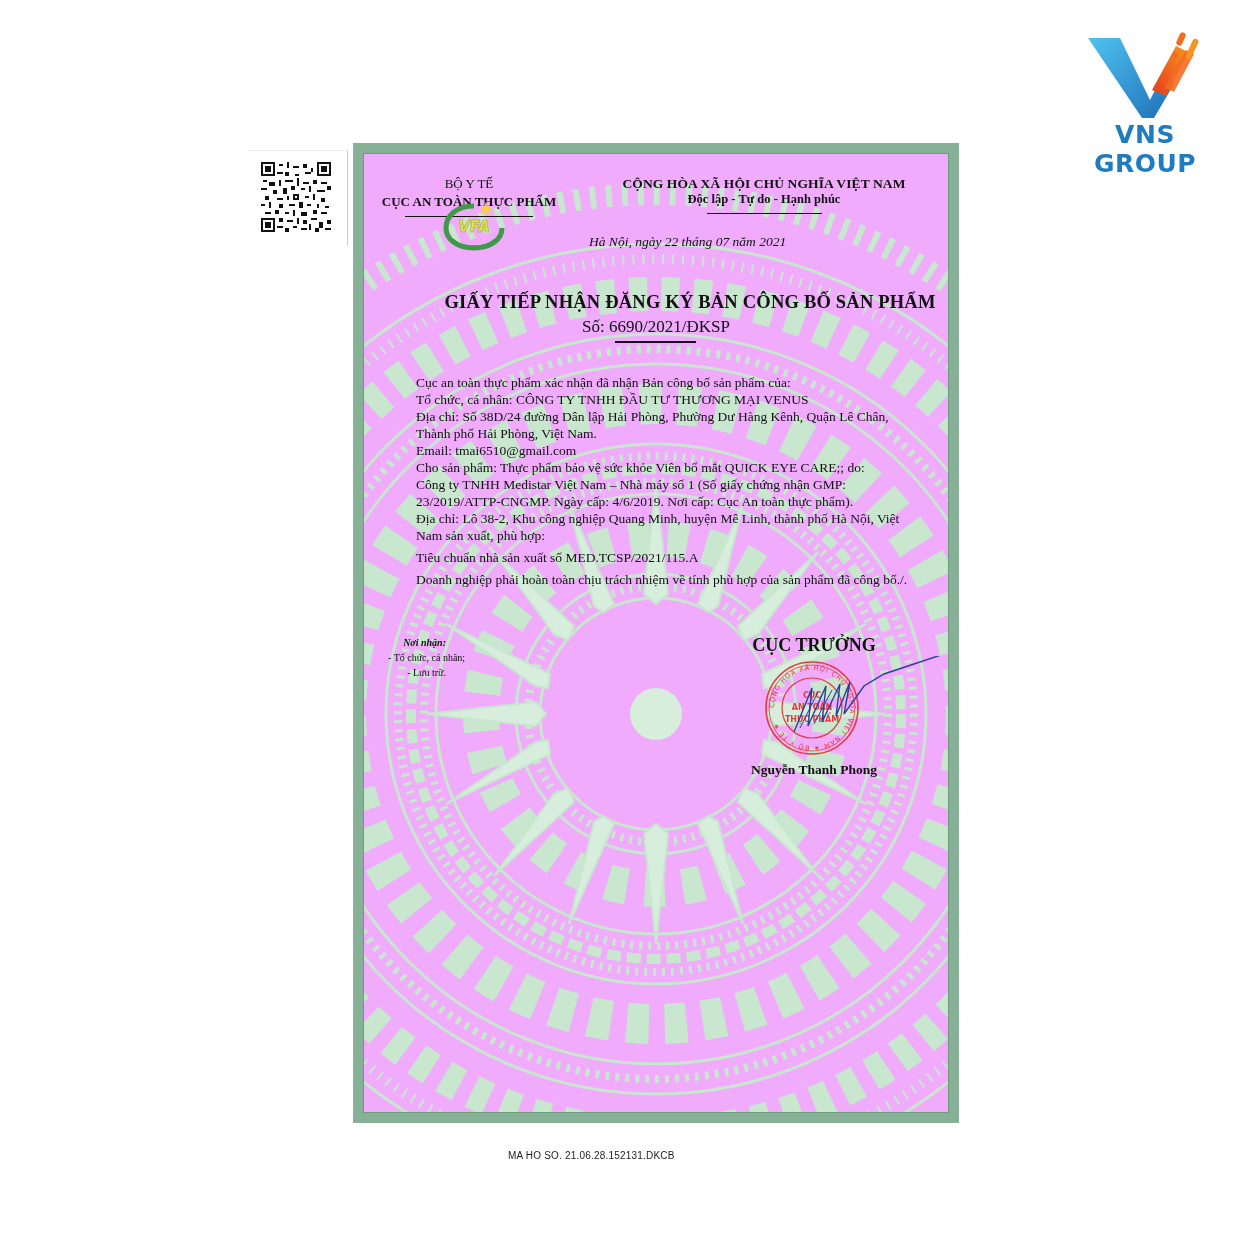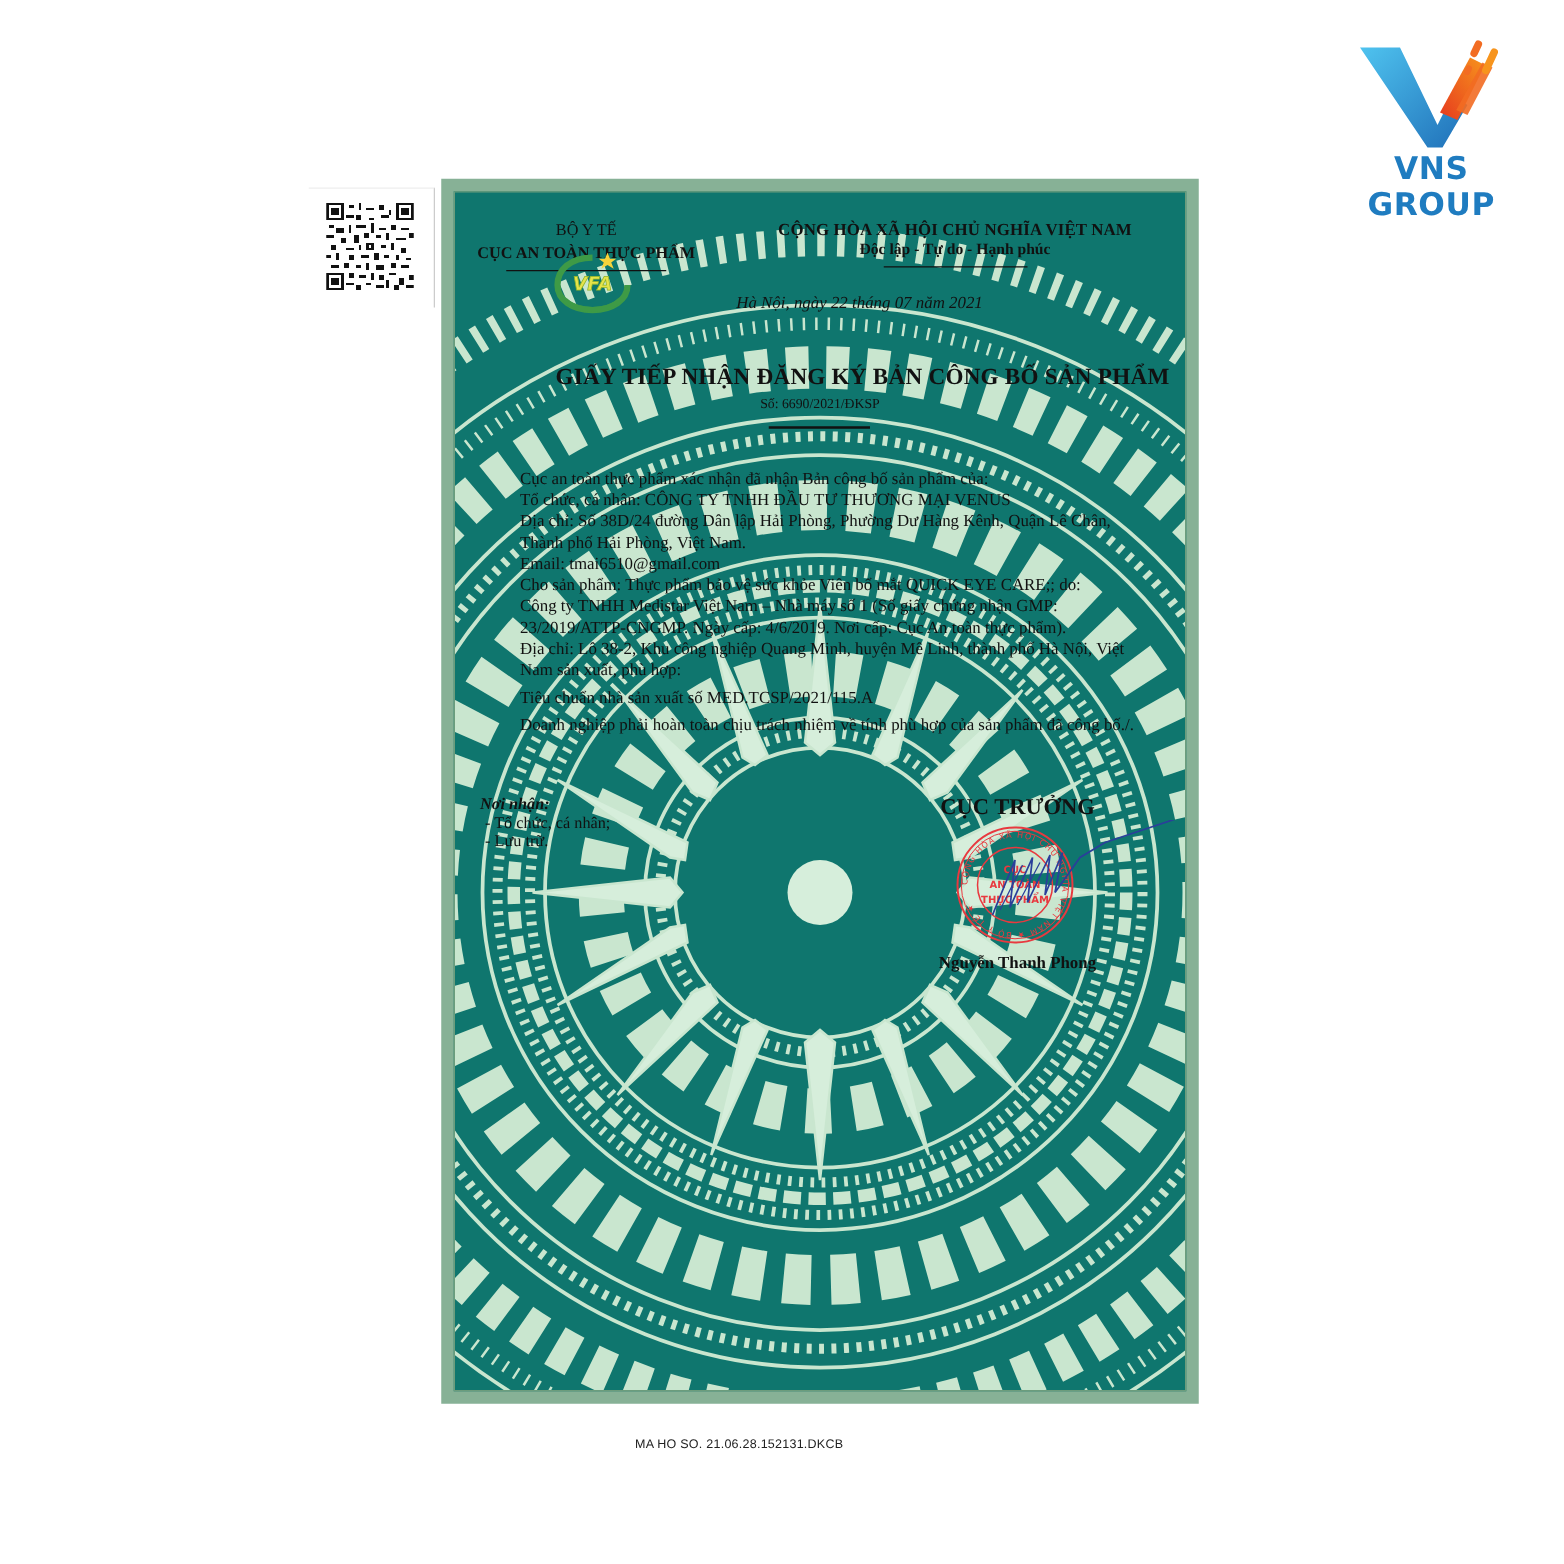--- a/index.html
+++ b/index.html
@@ -23,48 +23,48 @@
     }
     .qr-box svg { position: absolute; left: 14px; top: 11px; }
 
     
     .cert {
       position: absolute; left: 353px; top: 143px; width: 606px; height: 980px;
       background: #87b196; box-sizing: border-box;
     }
     .cert-inner {
       position: absolute; left: 10px; top: 10px; right: 10px; bottom: 10px;
-      background: #0f766e; border: 1px solid #6c9c7c; overflow: hidden;
+      background: #f0abfc; border: 1px solid #6c9c7c; overflow: hidden;
     }
     .cert-inner .pattern { position: absolute; left: 0; top: 0; }
     .content { position: absolute; left: 0; top: 0; width: 584px; height: 958px; }
 
     .hdr-left { position: absolute; left: 10px; top: 22px; width: 190px; text-align: center; }
     .hdr-left .l1 { font-size: 13px; }
     .hdr-left .l2 { font-size: 13px; font-weight: bold; margin-top: 2px; }
     .hdr-left .rule { width: 128px; height: 1px; background: #111; margin: 6px auto 0; }
     .vfa { position: absolute; left: 78px; top: 48px; }
 
     .hdr-right { position: absolute; left: 225px; top: 22px; width: 350px; text-align: center; }
     .hdr-right .l1 { font-size: 13.5px; font-weight: bold; letter-spacing: 0.1px; }
     .hdr-right .l2 { font-size: 12.5px; font-weight: bold; margin-top: 0; }
     .hdr-right .rule { width: 115px; height: 1px; background: #111; margin: 6px auto 0; }
     .date { position: absolute; left: 225px; top: 80px; width: 350px; text-align: left; font-style: italic; font-size: 13.5px; }
 
     .title { position: absolute; left: 0; top: 138px; width: 584px; text-align: center; font-weight: bold; font-size: 18.5px; letter-spacing: 0.2px; padding-left: 34px; }
-    .docno { position: absolute; left: 0; top: 163px; width: 584px; text-align: center; font-size: 11px; }
+    .docno { position: absolute; left: 0; top: 163px; width: 584px; text-align: center; font-size: 17px; }
     .docno-rule { position: absolute; left: 251px; top: 187px; width: 81px; height: 1.5px; background: #111; }
 
     .body { position: absolute; left: 20px; top: 220px; width: 560px; font-size: 13.5px; line-height: 17px; }
     .body .p { white-space: nowrap; margin-left: 32px; }
     .body .gap { height: 5px; }
     .fax { position: absolute; left: 278px; }
     .row-rel { position: relative; }
 
-    .recv { position: absolute; left: 20px; top: 481px; font-size: 13px; line-height: 15px; }
+    .recv { position: absolute; left: 20px; top: 481px; font-size: 10px; line-height: 15px; text-align: center; }
     .recv .lbl { font-weight: bold; font-style: italic; }
     .recv .item { padding-left: 4px; }
 
     .chief { position: absolute; left: 370px; top: 481px; width: 160px; text-align: center; font-weight: bold; font-size: 18px; }
     .stamp { position: absolute; left: 400px; top: 502px; }
     .signer { position: absolute; left: 360px; top: 608px; width: 180px; text-align: center; font-weight: bold; font-size: 13.5px; }
 
     .case-no {
       position: absolute; left: 508px; top: 1150px; width: 240px; text-align: left;
       font-family: "Liberation Sans", sans-serif; font-size: 10px; color: #222; letter-spacing: 0.2px;

